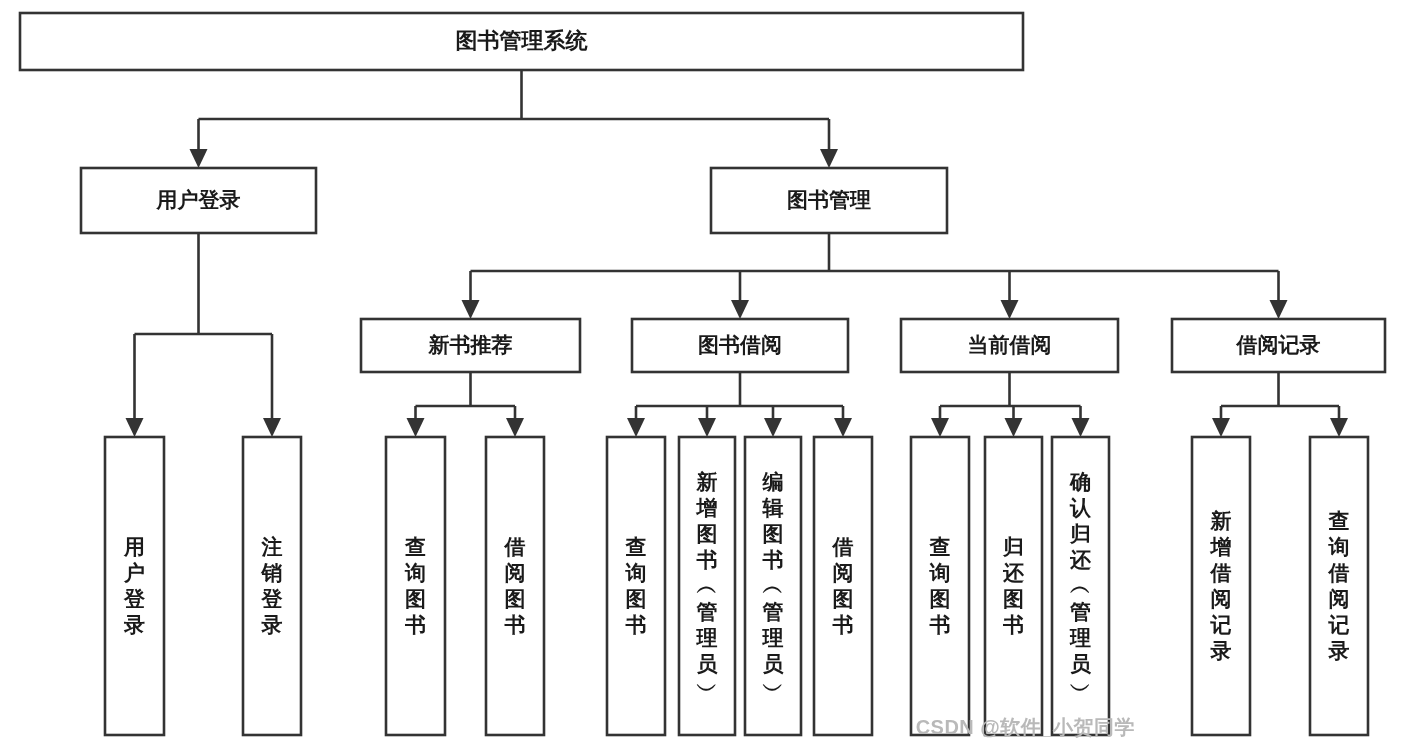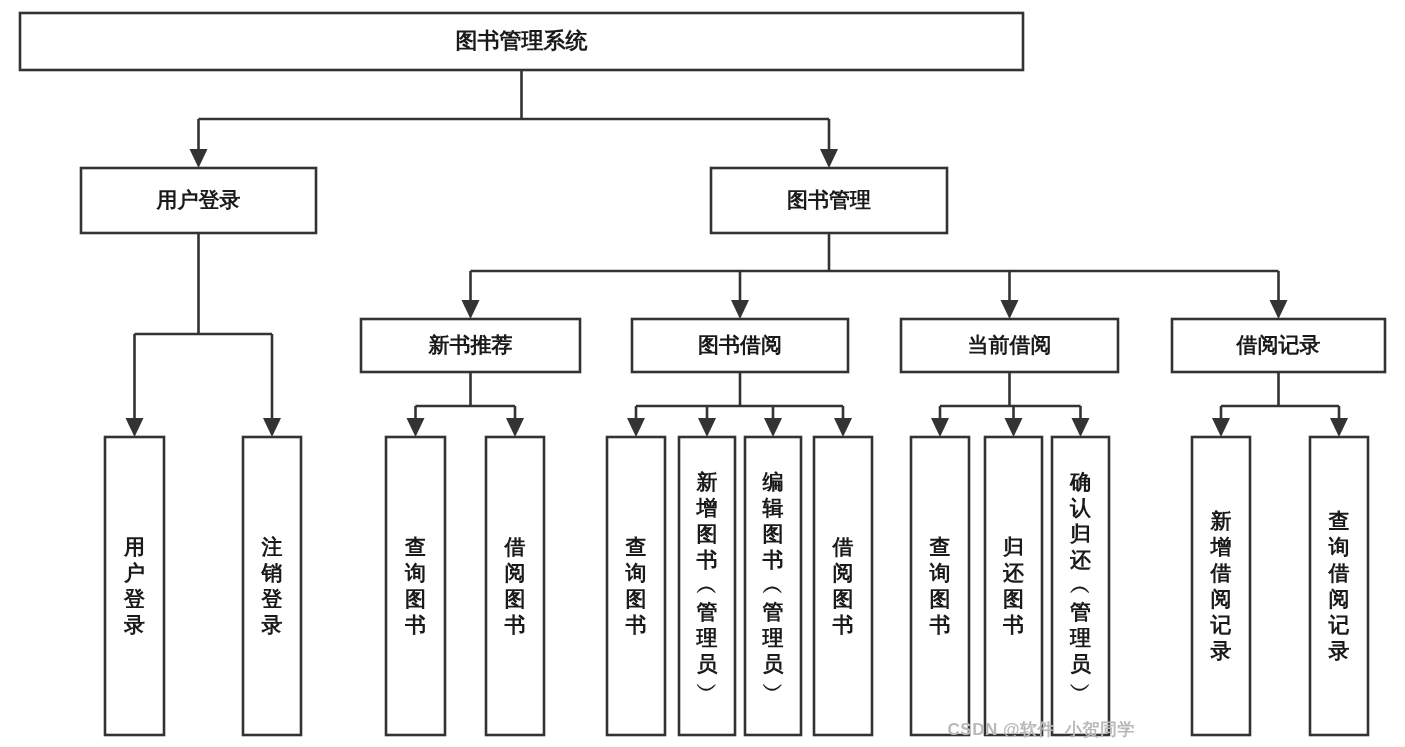--- a/index.html
+++ b/index.html
@@ -51,21 +51,21 @@
   }
   .arrow-head {
     fill: #333333;
     stroke: none;
   }
   .watermark {
     position: absolute;
     right: 8px;
     bottom: 6px;
     font-family: "Liberation Sans", "DejaVu Sans", sans-serif;
-    font-size: 17px;
+    font-size: 20px;
     color: #b9b9b9;
     letter-spacing: 0.5px;
     white-space: nowrap;
     user-select: none;
   }
 </style>
 </head>
 <body>
 
 <div id="chart-root">

